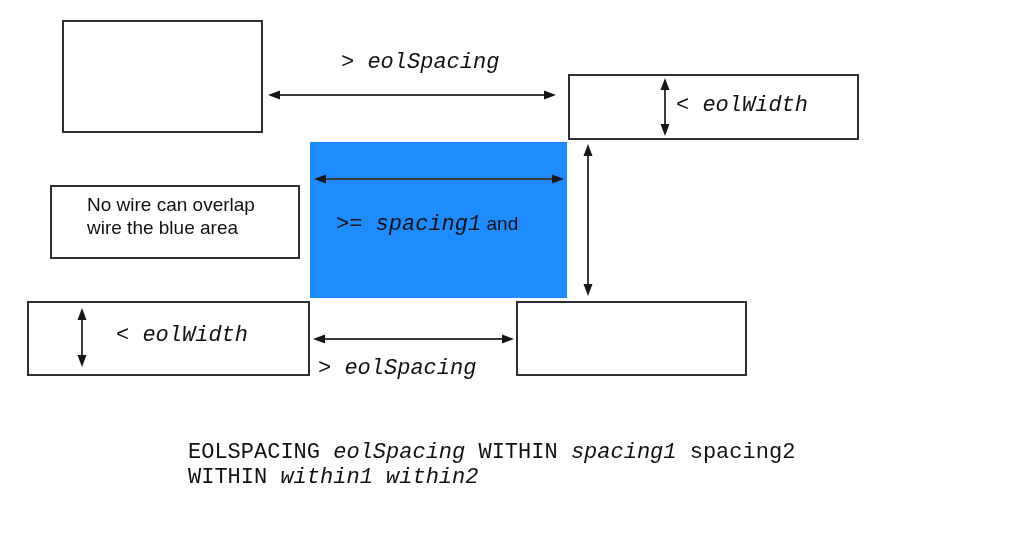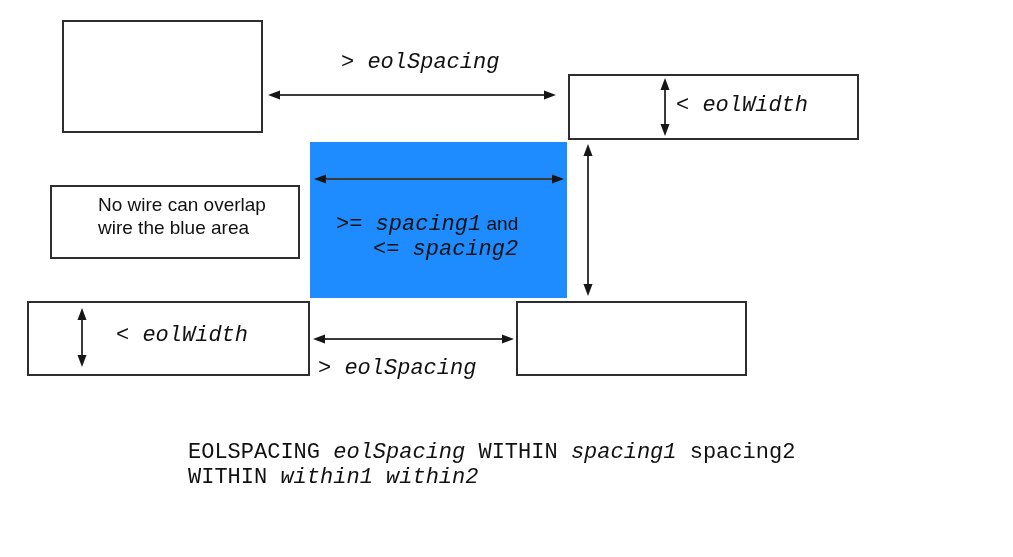--- a/index.html
+++ b/index.html
@@ -1,21 +1,21 @@
 <!DOCTYPE html>
 <html><head>
 <meta charset="utf-8">
 <style>
   html,body{margin:0;padding:0;background:#fff;}
   .canvas{position:relative;width:1013px;height:557px;background:#fff;overflow:hidden;
           font-family:"Liberation Sans",sans-serif;color:#111;}
-  .box{position:absolute;background:#fff;border:2px solid #2e2e2e;box-sizing:border-box;padding-left:11px;}
+  .box{position:absolute;background:#fff;border:2px solid #2e2e2e;box-sizing:border-box;}
   .blue-rect{position:absolute;background:#1e8cff;}
   .arrow{position:absolute;}
-  .lbl{position:absolute;white-space:nowrap;text-align:right;}
+  .lbl{position:absolute;white-space:nowrap;}
   .mono{font-family:"Liberation Mono",monospace;font-size:22px;line-height:25px;}
   .sans{font-family:"Liberation Sans",sans-serif;font-size:19px;line-height:25px;}
   .it{font-style:italic;}
   .note-text{margin:6px 0 0 35px;font-size:19px;line-height:23px;}
   .caption{position:absolute;left:136px;top:440px;}
   .cap-line{white-space:nowrap;line-height:25px;}
   .cap-cont{margin-left:52px;}
   svg line{stroke:#3a3a3a;stroke-width:2;}
   svg polygon{fill:#161616;}
 </style>
@@ -84,21 +84,20 @@
   <div class="lbl mono" style="left:341px;top:50px;">
     <span>&gt; </span><span class="it">eolSpacing</span>
   </div>
 
   <div class="lbl mono" style="left:676px;top:93px;">
     <span>&lt; </span><span class="it">eolWidth</span>
   </div>
 
   <div class="lbl mono" style="left:336px;top:211px;">
     <div><span>&gt;= </span><span class="it">spacing1</span><span class="sans"> and</span></div>
-    <div><span>&lt;= </span><span class="it">spacing2</span></div>
   </div>
 
 
   <div class="lbl mono" style="left:116px;top:323px;">
     <span>&lt; </span><span class="it">eolWidth</span>
   </div>
 
   <div class="lbl mono" style="left:318px;top:356px;">
     <span>&gt; </span><span class="it">eolSpacing</span>
   </div>

